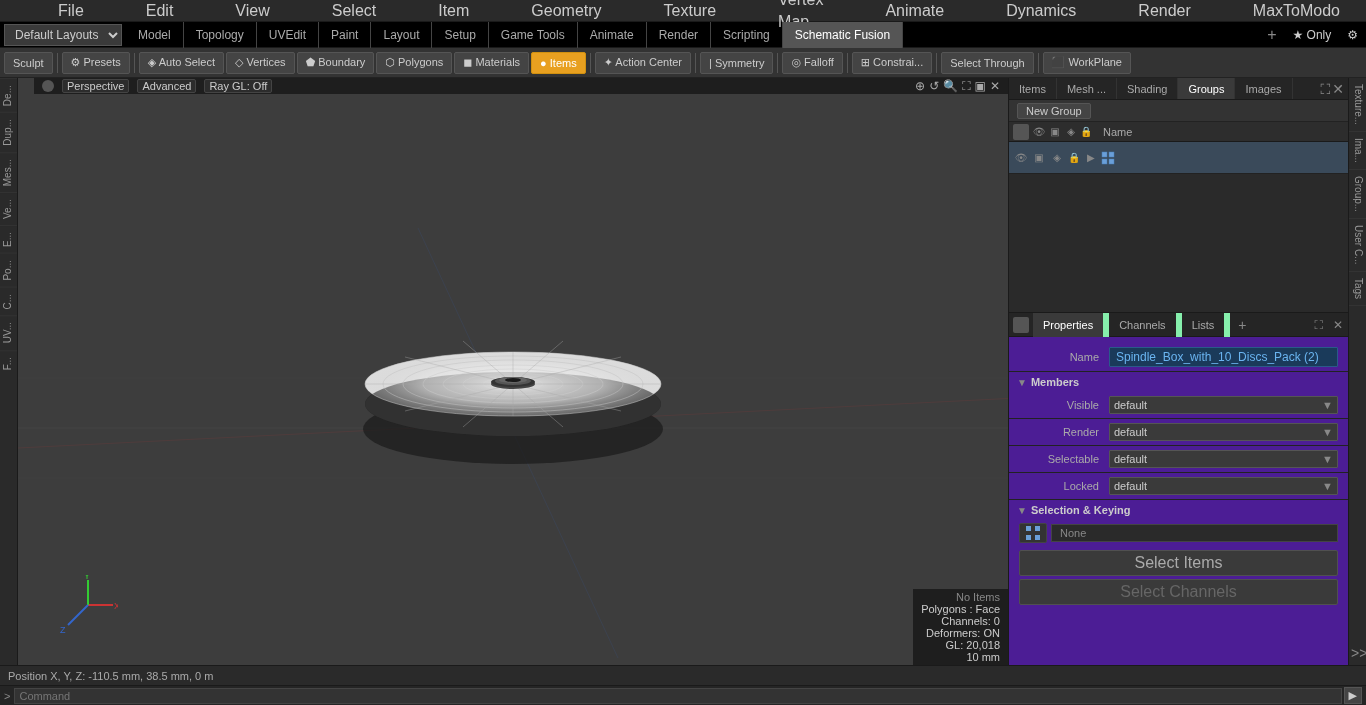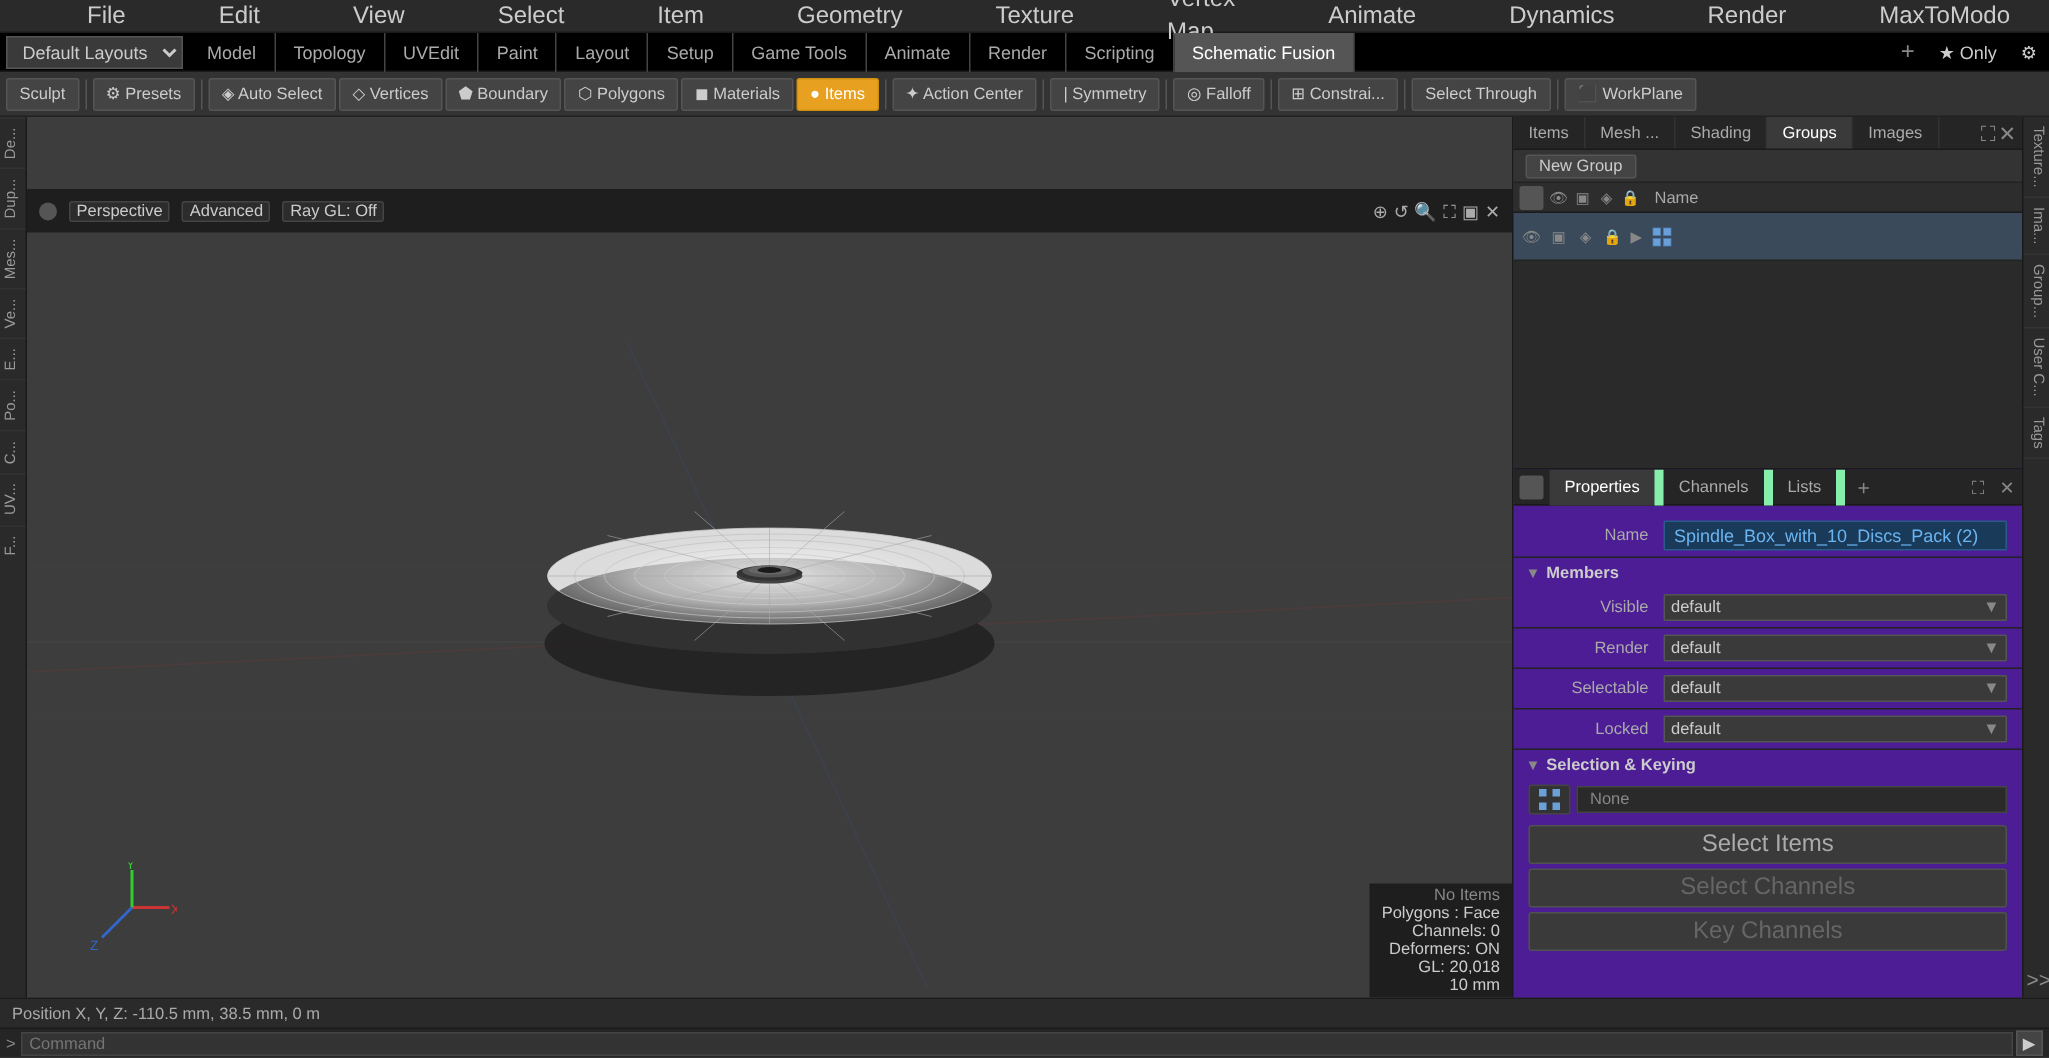--- a/index.html
+++ b/index.html
@@ -27,21 +27,21 @@
 
     
     #main { display: flex; height: calc(705px - 22px - 26px - 30px - 20px); }
 
     
     #left-sidebar { width: 18px; background: #2a2a2a; display: flex; flex-direction: column; border-right: 1px solid #1a1a1a; }
     .left-tab { writing-mode: vertical-rl; text-orientation: mixed; transform: rotate(180deg); font-size: 10px; color: #999; padding: 6px 2px; cursor: pointer; border-bottom: 1px solid #333; white-space: nowrap; }
 
     
     #viewport { flex: 1; background: #3d3d3d; position: relative; overflow: hidden; }
-    #viewport-header { display: flex; align-items: center; background: rgba(0,0,0,0.5); height: 29px; padding: 0 8px; gap: 8px; position: absolute; top: 0; left: 0; right: 0; z-index: 10; margin-top: 48px; }
+    #viewport-header { display: flex; align-items: center; background: rgba(0,0,0,0.5); height: 16px; padding: 0 8px; gap: 8px; position: absolute; top: 0; left: 16px; right: 0; z-index: 10; }
     .vp-btn { color: #ccc; font-size: 11px; cursor: pointer; padding: 0 4px; background: rgba(50,50,50,0.7); border: 1px solid #444; border-radius: 2px; }
     .vp-icon-row { display: flex; gap: 4px; margin-left: auto; }
     .vp-icon { color: #aaa; font-size: 12px; cursor: pointer; }
 
     
     #viewport-canvas { width: 100%; height: 100%; position: relative; }
     #axes-widget { position: absolute; bottom: 30px; left: 40px; width: 60px; height: 60px; }
 
     
     #viewport-status { position: absolute; bottom: 0; right: 0; text-align: right; padding: 2px 8px; background: rgba(0,0,0,0.5); font-size: 11px; color: #ccc; }
@@ -431,21 +431,20 @@
               <rect x="1" y="10" width="5" height="5" fill="#6a9fd8"></rect>
               <rect x="10" y="10" width="5" height="5" fill="#6a9fd8"></rect>
             </svg>
           </div>
           <div class="sel-key-none">None</div>
         </div>
 
         <div class="sel-key-btns">
           <div class="sel-key-btn">Select Items</div>
           <div class="sel-key-btn disabled">Select Channels</div>
-          <div class="sel-key-btn disabled">Key Channels</div>
         </div>
 
       </div>
     </div>
   </div>
 
   <div id="right-sidebar">
     <div class="right-tab">Texture...</div>
     <div class="right-tab">Ima...</div>
     <div class="right-tab">Group...</div>

